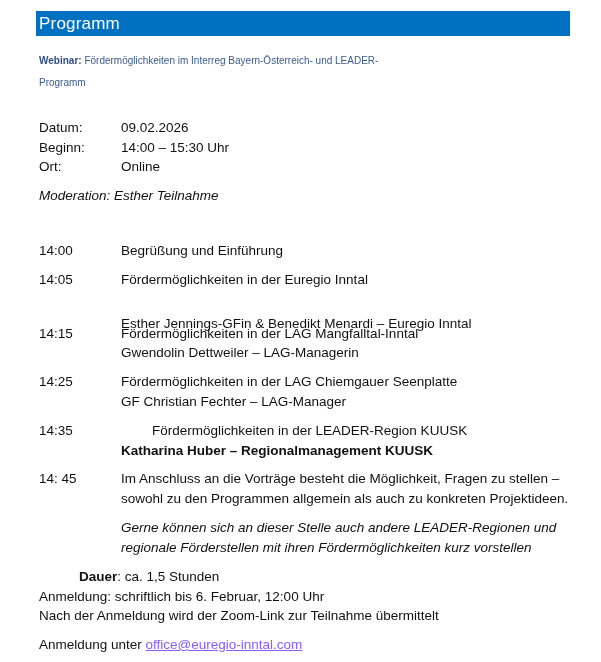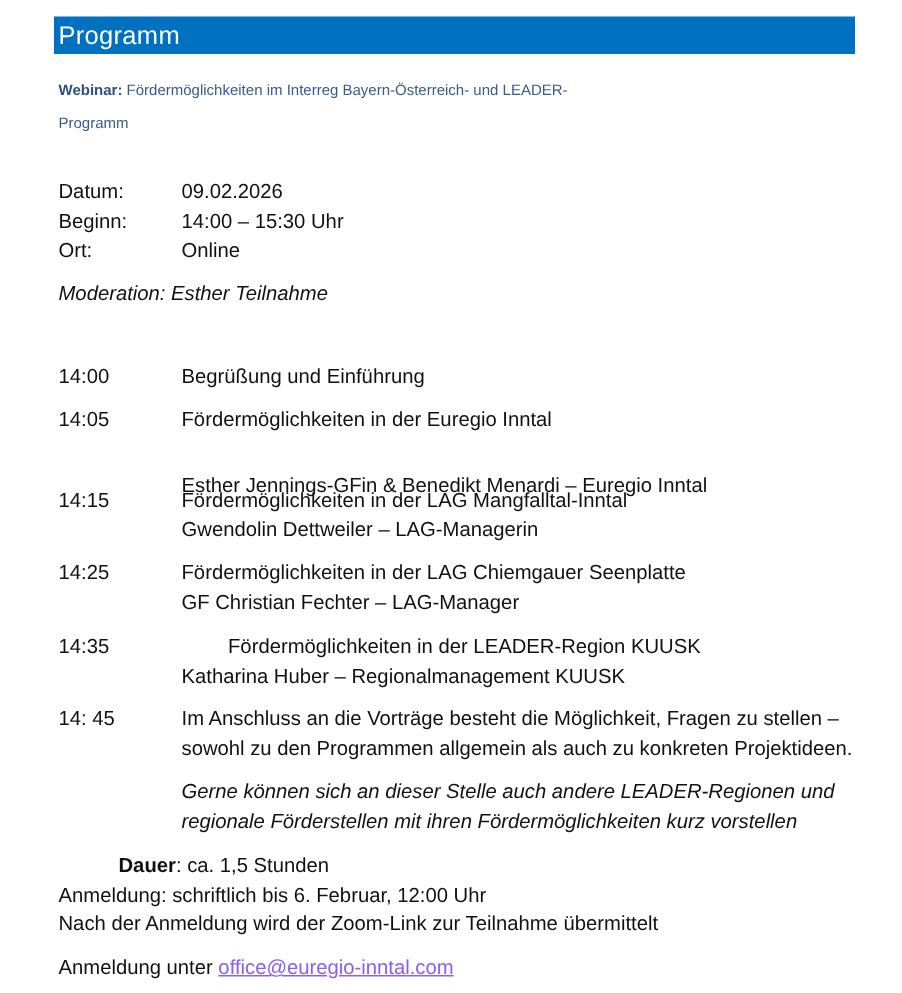--- a/index.html
+++ b/index.html
@@ -59,21 +59,21 @@
   <div class="abs lbl" style="top:325px;">14:15</div>
   <div class="abs val" style="top:325px;">Fördermöglichkeiten in der LAG Mangfalltal-Inntal</div>
   <div class="abs val" style="top:344px;">Gwendolin Dettweiler – LAG-Managerin</div>
 
   <div class="abs lbl" style="top:373px;">14:25</div>
   <div class="abs val" style="top:373px;">Fördermöglichkeiten in der LAG Chiemgauer Seenplatte</div>
   <div class="abs val" style="top:393px;">GF Christian Fechter – LAG-Manager</div>
 
   <div class="abs lbl" style="top:422px;">14:35</div>
   <div class="abs val" style="top:422px;margin-left:31px;">Fördermöglichkeiten in der LEADER-Region KUUSK</div>
-  <div class="abs val" style="top:442px;">Katharina Huber – Regionalmanagement KUUSK</div>
+  <div class="abs val" style="top:442px;font-weight:bold;">Katharina Huber – Regionalmanagement KUUSK</div>
 
   <div class="abs lbl" style="top:470px;">14: 45</div>
   <div class="abs val" style="top:470px;">Im Anschluss an die Vorträge besteht die Möglichkeit, Fragen zu stellen –</div>
   <div class="abs val" style="top:490px;">sowohl zu den Programmen allgemein als auch zu konkreten Projektideen.</div>
   <div class="abs val italic" style="top:519px;">Gerne können sich an dieser Stelle auch andere LEADER-Regionen und</div>
   <div class="abs val italic" style="top:539px;">regionale Förderstellen mit ihren Fördermöglichkeiten kurz vorstellen</div>
 </div>
 
 <div class="abs lbl" style="top:568px;"><span class="bold">Dauer</span><span>: ca. 1,5 Stunden</span></div>
 <div class="abs lbl" style="top:588px;">Anmeldung: schriftlich bis 6. Februar, 12:00 Uhr</div>

